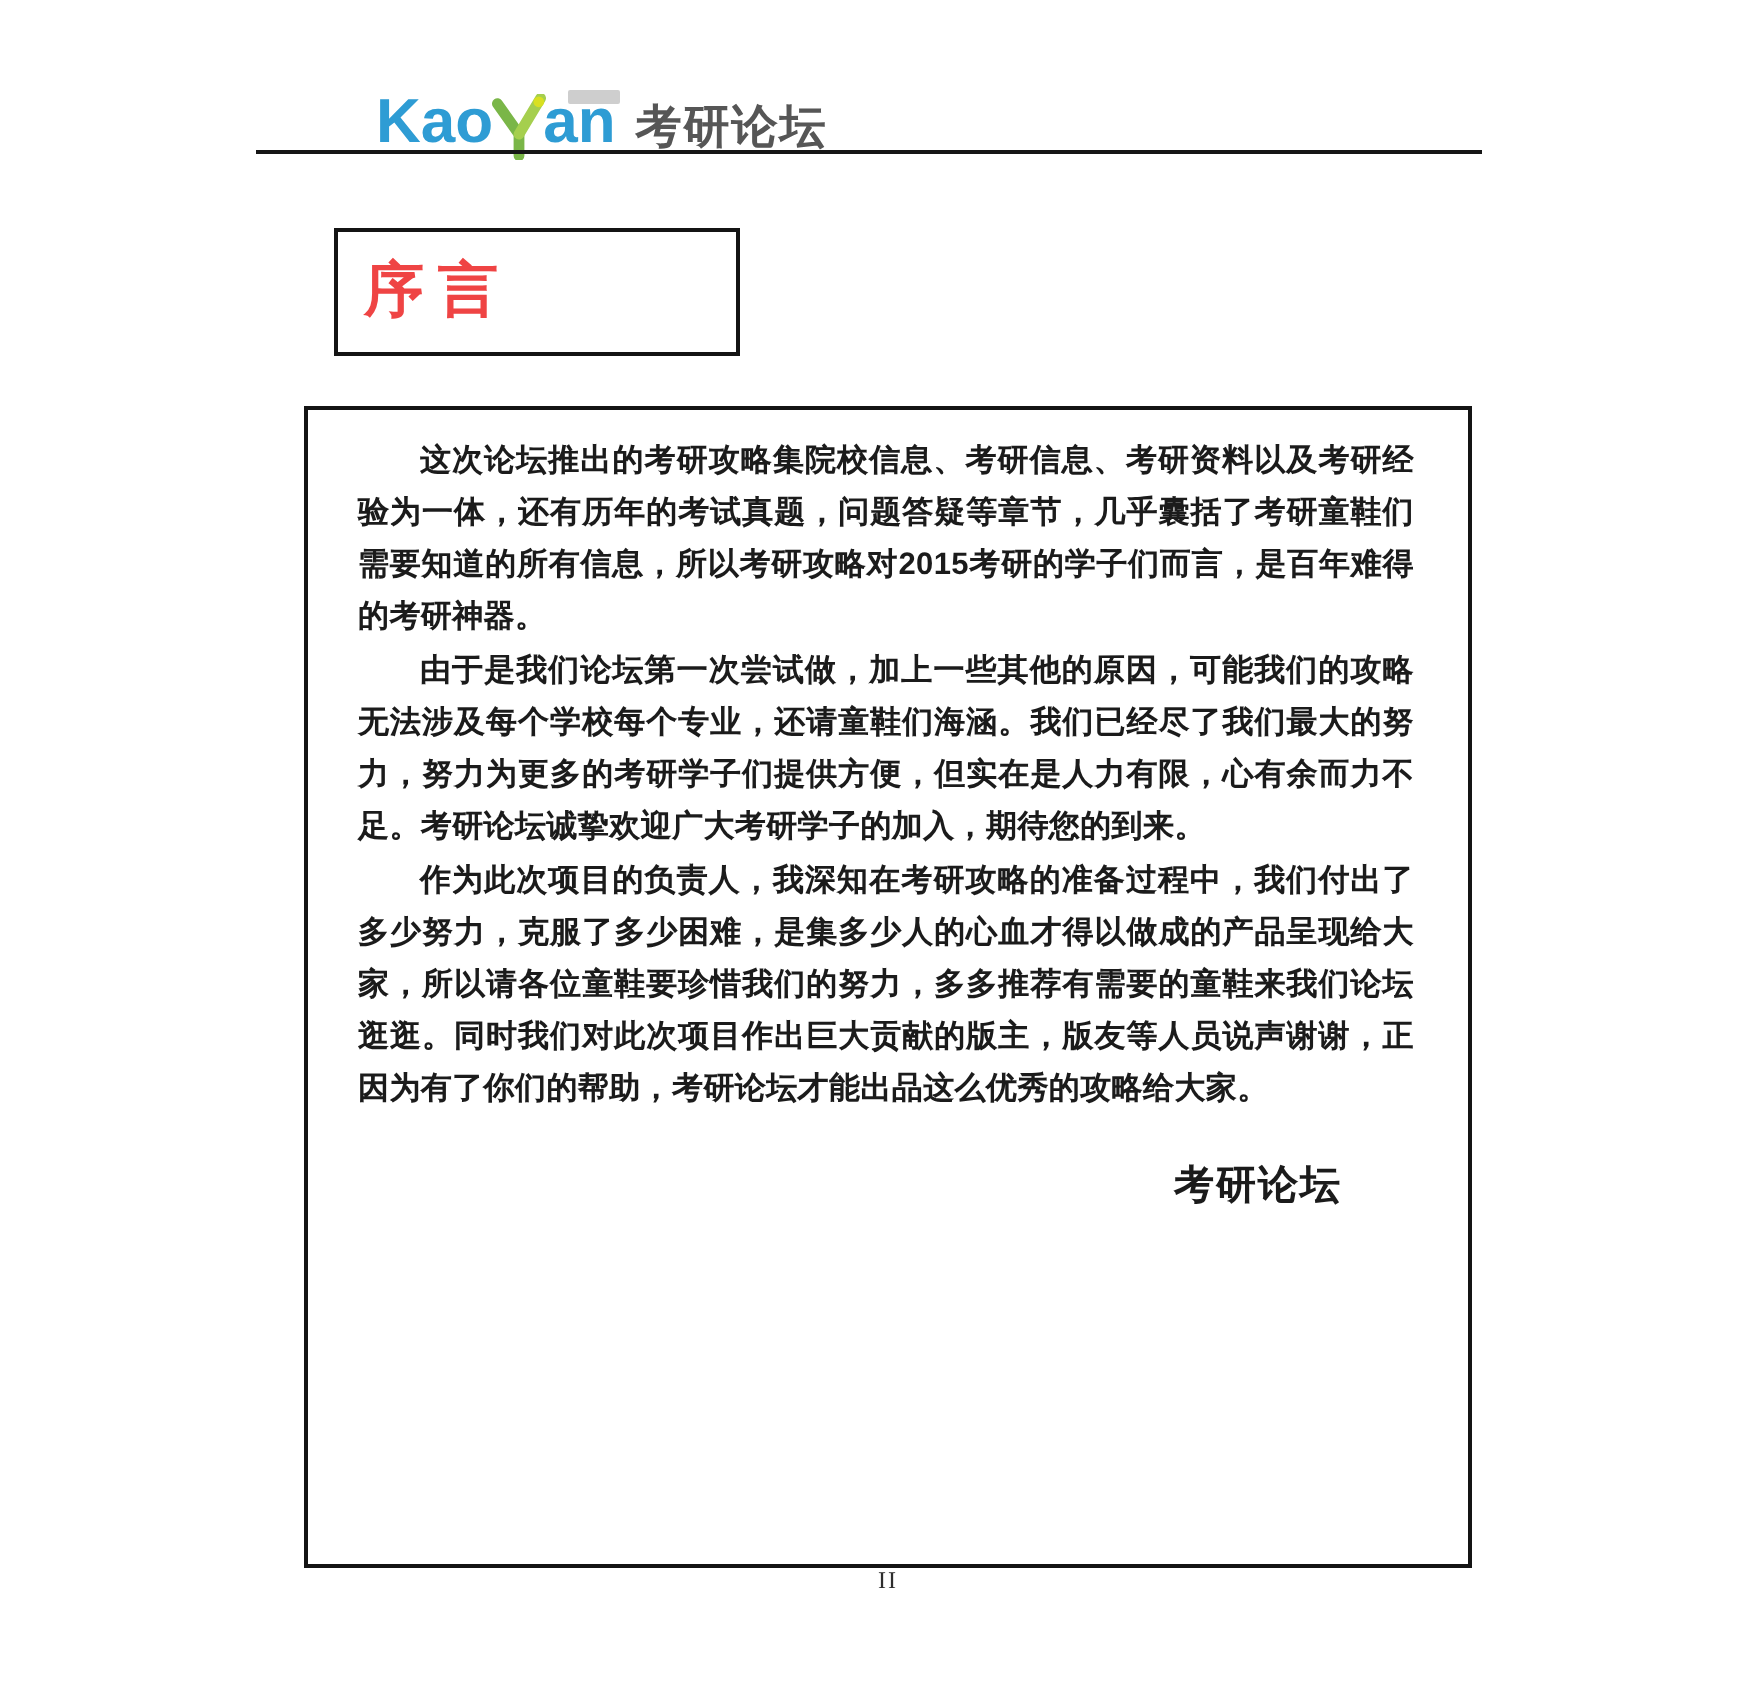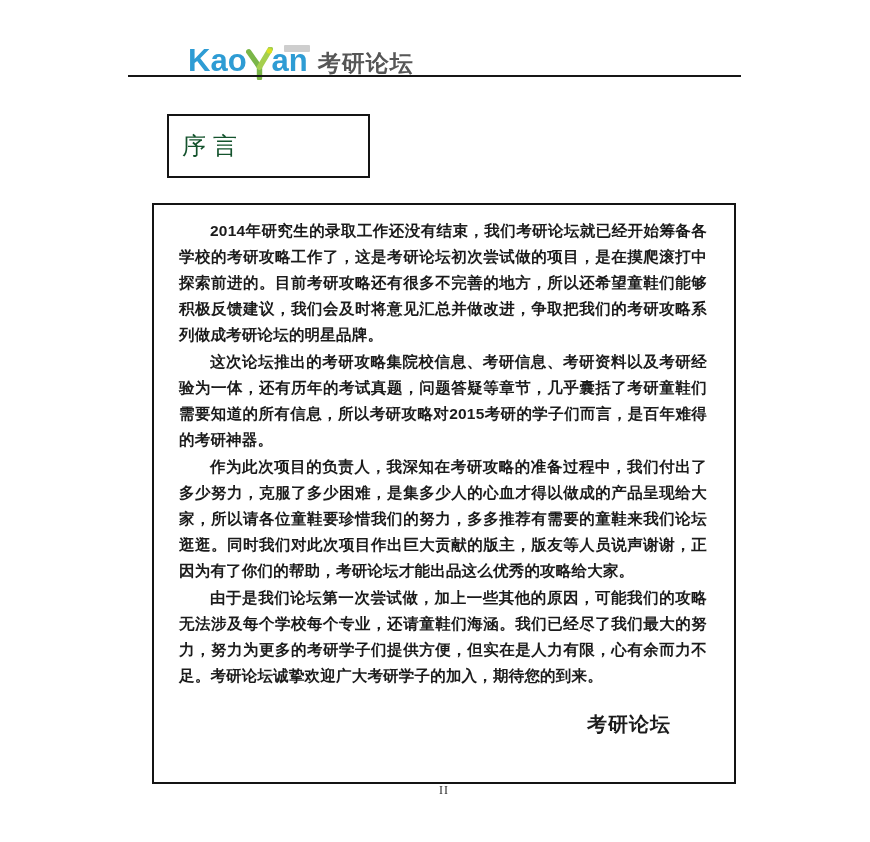--- a/index.html
+++ b/index.html
@@ -26,21 +26,21 @@
     margin-left: 6px; letter-spacing: 1px;
   }
   .header-rule { position: absolute; left: 128px; top: 75px; width: 613px; height: 2px; background: #161616; }
 
   
   .title-box {
     position: absolute; left: 167px; top: 114px; width: 203px; height: 64px;
     border: 2px solid #141414; background: #fff;
   }
   .title-box .title {
-    color: #14532d; font-weight: normal; font-size: 24px; line-height: 60px;
+    color: #ef4444; font-weight: bold; font-size: 30px; line-height: 60px;
     padding-left: 13px; letter-spacing: 7px;
   }
 
   
   .text-box {
     position: absolute; left: 152px; top: 203px; width: 584px; height: 581px;
     border: 2px solid #141414; background: #fff;
     padding: 13px 27px 0 25px;
   }
   .text-box p {
@@ -77,24 +77,23 @@
     <span class="logo-sup"></span>
     <span class="logo-cn">考研论坛</span>
   </div>
   <div class="header-rule"></div>
 
   <div class="title-box">
     <div class="title">序言</div>
   </div>
 
   <div class="text-box">
-    <p>2014年研究生的录取工作还没有结束，我们考研论坛就已经开始筹备各学校的考研攻略工作了，这是考研论坛初次尝试做的项目，是在摸爬滚打中探索前进的。目前考研攻略还有很多不完善的地方，所以还希望童鞋们能够积极反馈建议，我们会及时将意见汇总并做改进，争取把我们的考研攻略系列做成考研论坛的明星品牌。</p>
     <p>这次论坛推出的考研攻略集院校信息、考研信息、考研资料以及考研经验为一体，还有历年的考试真题，问题答疑等章节，几乎囊括了考研童鞋们需要知道的所有信息，所以考研攻略对2015考研的学子们而言，是百年难得的考研神器。</p>
+    <p>由于是我们论坛第一次尝试做，加上一些其他的原因，可能我们的攻略无法涉及每个学校每个专业，还请童鞋们海涵。我们已经尽了我们最大的努力，努力为更多的考研学子们提供方便，但实在是人力有限，心有余而力不足。考研论坛诚挚欢迎广大考研学子的加入，期待您的到来。</p>
     <p>作为此次项目的负责人，我深知在考研攻略的准备过程中，我们付出了多少努力，克服了多少困难，是集多少人的心血才得以做成的产品呈现给大家，所以请各位童鞋要珍惜我们的努力，多多推荐有需要的童鞋来我们论坛逛逛。同时我们对此次项目作出巨大贡献的版主，版友等人员说声谢谢，正因为有了你们的帮助，考研论坛才能出品这么优秀的攻略给大家。</p>
-    <p>由于是我们论坛第一次尝试做，加上一些其他的原因，可能我们的攻略无法涉及每个学校每个专业，还请童鞋们海涵。我们已经尽了我们最大的努力，努力为更多的考研学子们提供方便，但实在是人力有限，心有余而力不足。考研论坛诚挚欢迎广大考研学子的加入，期待您的到来。</p>
     <div class="signature">
       <div>考研论坛</div>
 
     </div>
   </div>
 
   <div class="page-num">II</div>
 
 </div>
 

